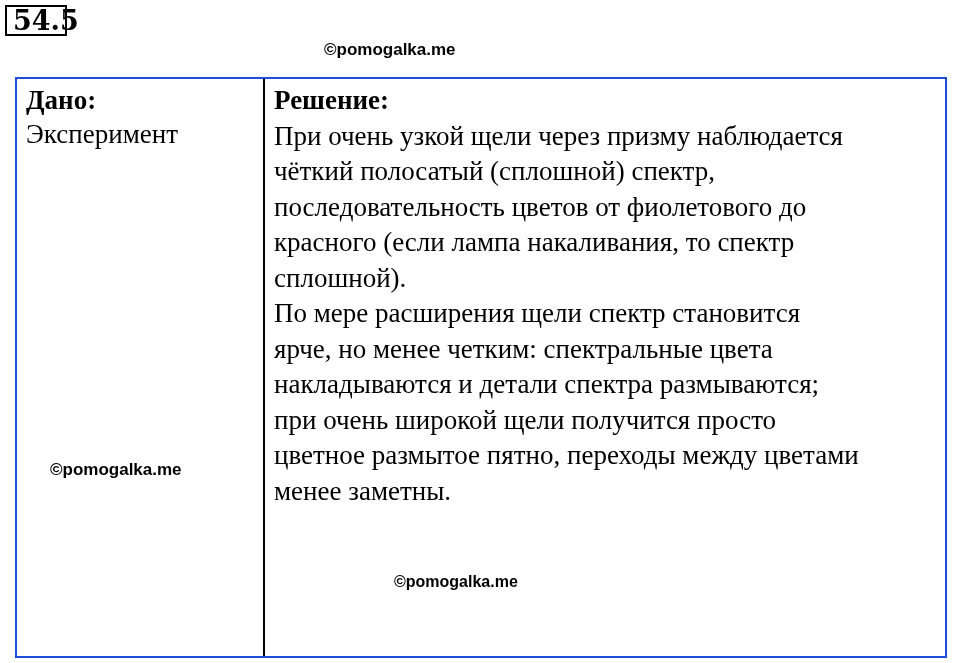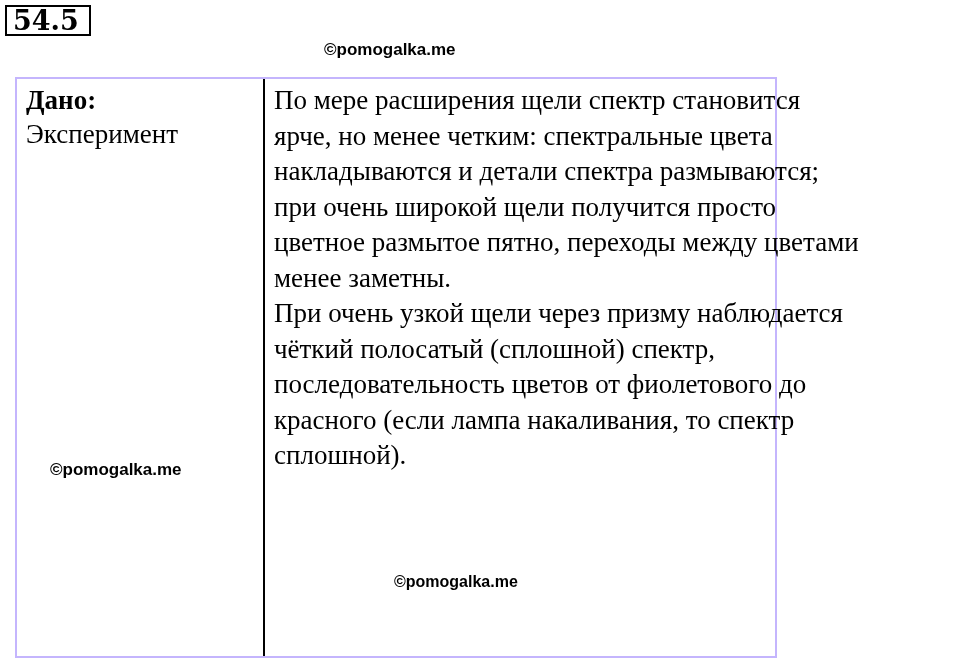--- a/index.html
+++ b/index.html
@@ -1,32 +1,32 @@
 <!DOCTYPE html>
 <html><head>
   <meta charset="utf-8">
   <style>
     html, body { margin: 0; padding: 0; background: #ffffff; }
     body { width: 960px; height: 663px; position: relative; overflow: hidden; font-family: "Liberation Serif", serif; color: #000; }
     .num-box {
-      position: absolute; left: 5px; top: 5px; width: 86px; height: 31px;
+      position: absolute; left: 5px; top: 5px; width: 62px; height: 31px;
       border: 2px solid #000; box-sizing: border-box;
       font-family: "DejaVu Serif", serif; font-weight: bold; font-size: 27px; line-height: 28px;
       padding-left: 6px; letter-spacing: 0px;
     }
     .wm {
       position: absolute; font-family: Liberation Sans, sans-serif; font-weight: bold; font-size: 17px; color: #000;
       white-space: nowrap;
     }
     .wm-top { left: 324px; top: 40px; }
     .wm-left { left: 50px; top: 460px; }
     .wm-bottom { left: 394px; top: 573px; font-size: 16px; }
     .table {
-      position: absolute; left: 15px; top: 77px; width: 762px; height: 581px;
-      border: 2px solid #c4b5fd; box-sizing: border-box;
+      position: absolute; left: 15px; top: 77px; width: 932px; height: 581px;
+      border: 2px solid #1d4ed8; box-sizing: border-box;
     }
     .divider { position: absolute; left: 246px; top: 0; bottom: 0; width: 2px; background: #000; }
     .col-left { position: absolute; left: 9px; top: 4px; width: 230px; font-size: 27px; line-height: 34px; }
     .col-right { position: absolute; left: 257px; top: 4px; width: 680px; font-size: 27px; line-height: 35.5px; }
     .heading { font-weight: bold; }
     .gap { margin-top: 0; }
     .para { white-space: pre-line; }
   </style>
 </head>
 <body>
@@ -37,28 +37,29 @@
 
 <div class="table">
   <div class="divider"></div>
 
   <div class="col-left">
     <div class="heading">Дано:</div>
     <div class="gap">Эксперимент</div>
   </div>
 
   <div class="col-right">
+    <div class="heading">Решение:</div>
+    <div class="para gap">При очень узкой щели через призму наблюдается
+чёткий полосатый (сплошной) спектр,
+последовательность цветов от фиолетового до
+красного (если лампа накаливания, то спектр
+сплошной).</div>
     <div class="para">По мере расширения щели спектр становится
 ярче, но менее четким: спектральные цвета
 накладываются и детали спектра размываются;
 при очень широкой щели получится просто
 цветное размытое пятно, переходы между цветами
 менее заметны.</div>
-    <div class="para gap">При очень узкой щели через призму наблюдается
-чёткий полосатый (сплошной) спектр,
-последовательность цветов от фиолетового до
-красного (если лампа накаливания, то спектр
-сплошной).</div>
   </div>
 </div>
 
 <div class="wm wm-left">©pomogalka.me</div>
 <div class="wm wm-bottom">©pomogalka.me</div>
 
 </body></html>

